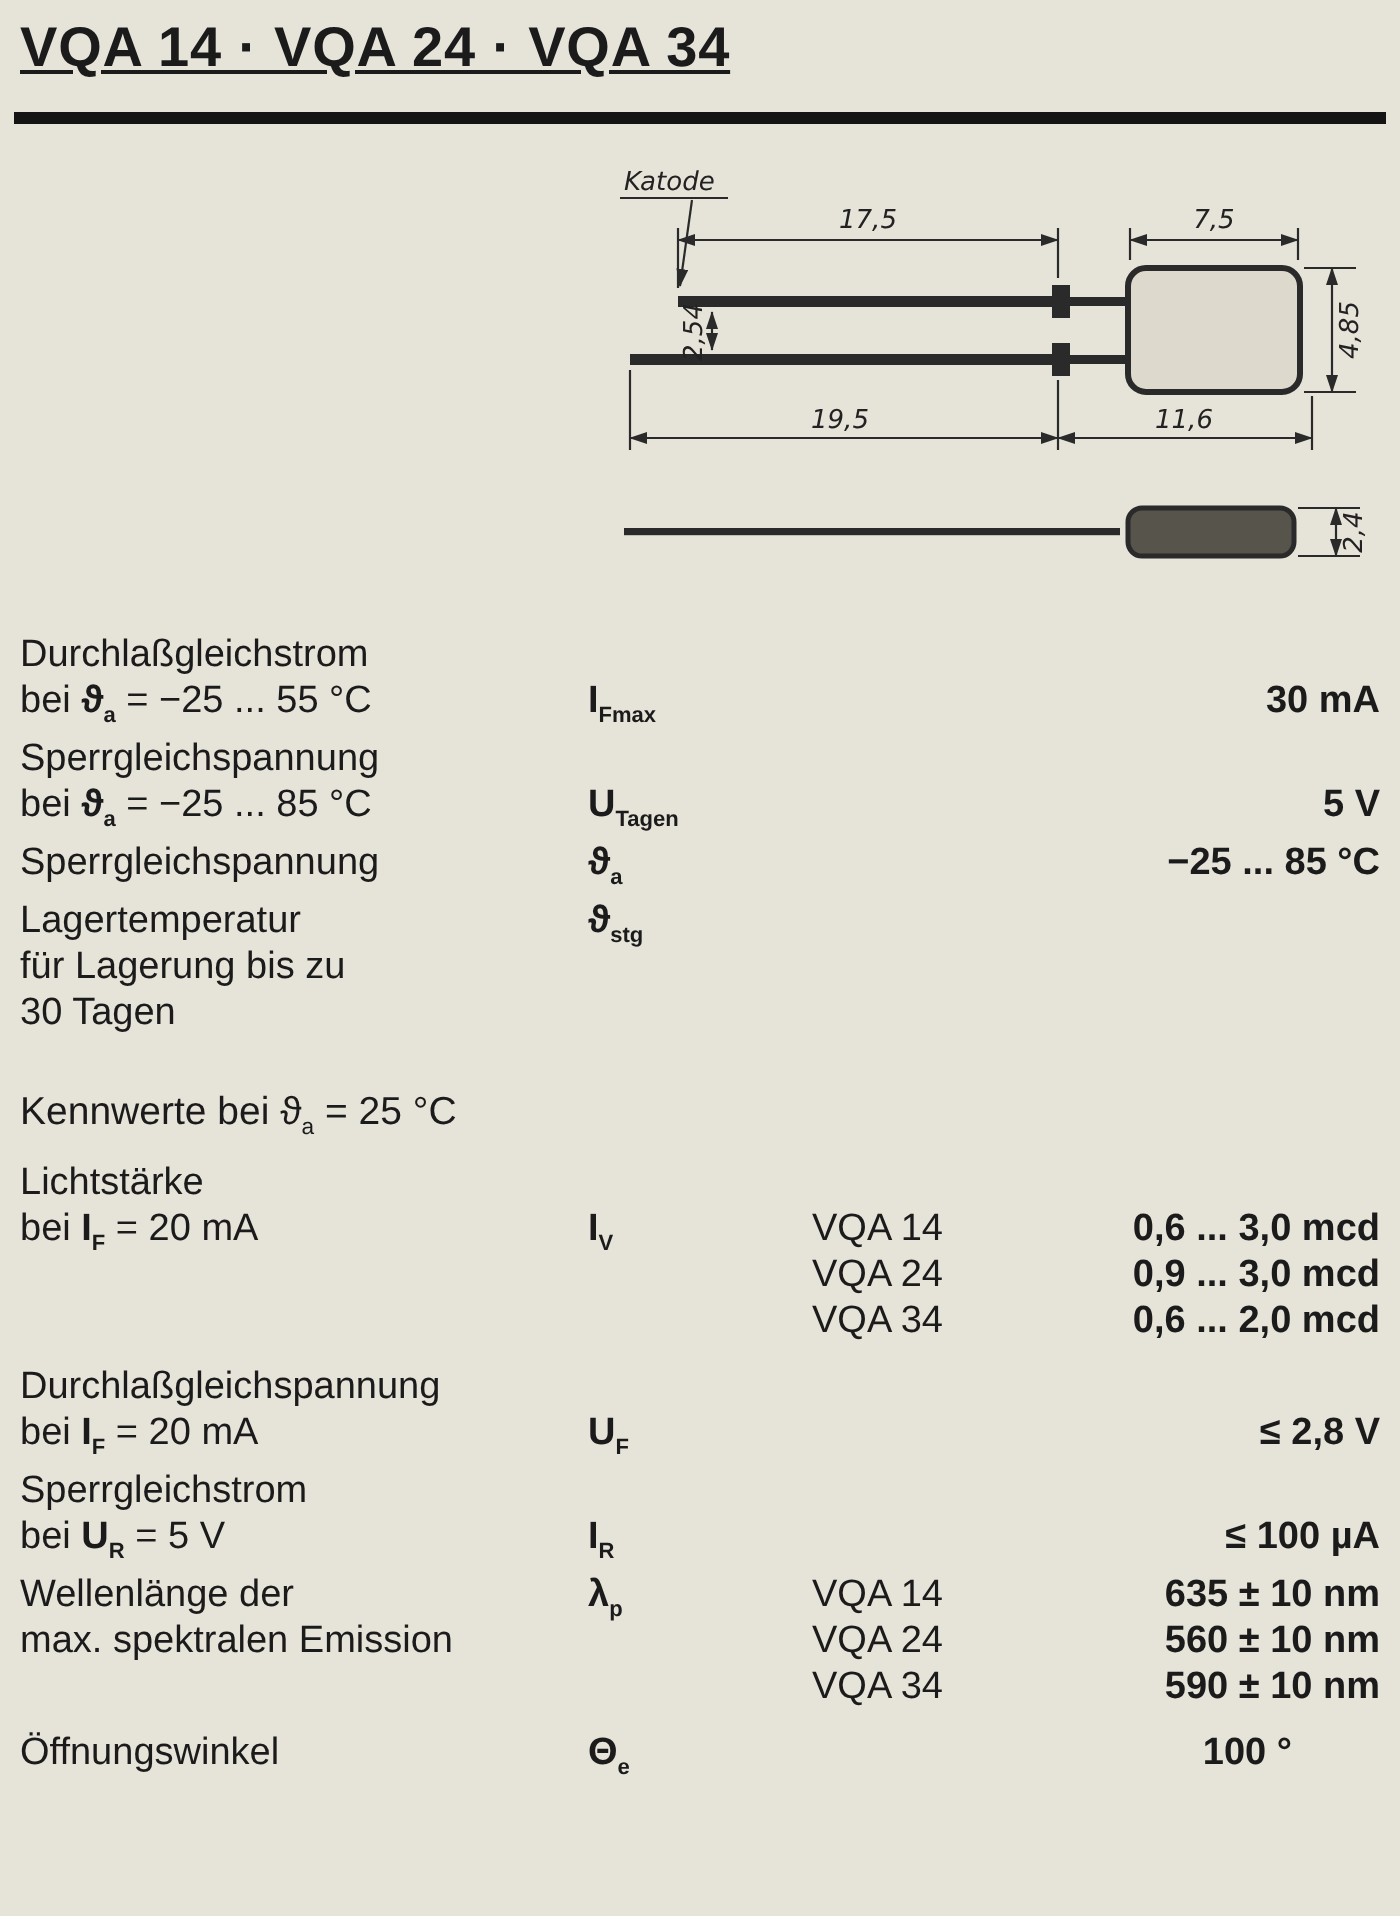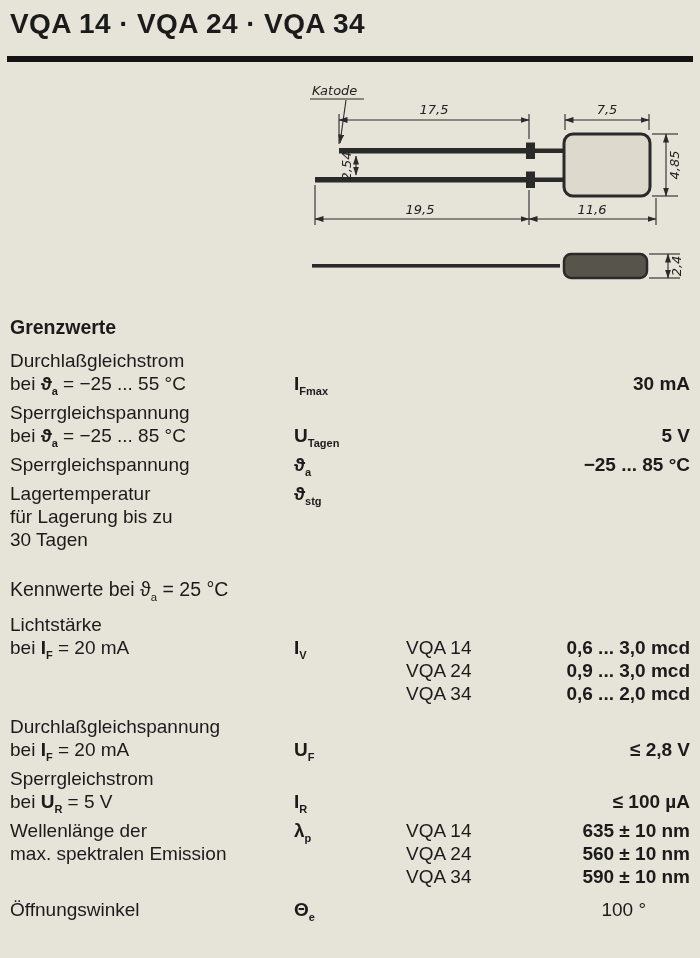--- a/index.html
+++ b/index.html
@@ -8,20 +8,21 @@
     background:#e6e3d9;
     font-family:"Liberation Sans","DejaVu Sans",sans-serif;
     color:#1b1b1b;
     position:relative;
     overflow:hidden;
   }
   .title {
     position:absolute; left:10px; top:8px;
     font-size:28px; font-weight:700; letter-spacing:0.4px;
     margin:0;
+    text-decoration:underline;
   }
   .rule {
     position:absolute; left:7px; top:56px;
     width:686px; height:6px; background:#141414;
   }
   .drawing { position:absolute; left:292px; top:78px; }
   .drawing .ink  { fill:#2a2a2a; }
   .drawing .thin { stroke:#2a2a2a; stroke-width:1.1; fill:none; }
   .drawing .dim  {
     font-family:"DejaVu Sans",sans-serif;
@@ -36,21 +37,21 @@
   .row.mb0  { margin-bottom:16px; }
   .row.mb10 { margin-bottom:10px; }
   .tline {
     display:grid;
     grid-template-columns:284px 112px 104px 1fr;
     font-size:19px; line-height:23px;
   }
   .c4 { text-align:right; padding-right:2px; white-space:nowrap;font-weight:bold; }
   .sym { font-weight:700; }
   sub { font-size:0.58em; line-height:0; }
-  .val-bold { font-weight:400; padding-right:46px; }
+  .val-bold { font-weight:700; padding-right:46px; }
 </style>
 </head>
 <body>
 
 <h1 class="title">VQA 14 · VQA 24 · VQA 34</h1>
 <div class="rule"></div>
 
 <svg class="drawing" width="405" height="228" viewBox="0 0 405 228">
   <defs>
     <marker id="aE" markerWidth="9" markerHeight="7" refX="8.5" refY="3" orient="auto" markerUnits="userSpaceOnUse">
@@ -107,21 +108,20 @@
     <rect x="272" y="176" width="83" height="24" rx="7" fill="#57544c" stroke="#2a2a2a" stroke-width="2.5"></rect>
   </g>
   <line class="thin" x1="357" y1="176" x2="388" y2="176"></line>
   <line class="thin" x1="357" y1="200" x2="388" y2="200"></line>
   <line class="thin" x1="376" y1="176" x2="376" y2="200" marker-start="url(#aW)" marker-end="url(#aE)"></line>
   <text class="dim" transform="translate(389,188) rotate(-90)" text-anchor="middle">2,4</text>
 </svg>
 
 <section class="tbl">
 
-  <div class="sec-h">Grenzwerte</div>
 
   <div class="row">
     <div class="tline">
       <div>Durchlaßgleichstrom</div>
       <div></div>
         <div></div>
         <div class="c4"></div>
     </div>
     <div class="tline">
       <div><span>bei </span><span class="sym">ϑ</span><sub class="sym">a</sub><span> = −25 ... 55 °C</span></div>

